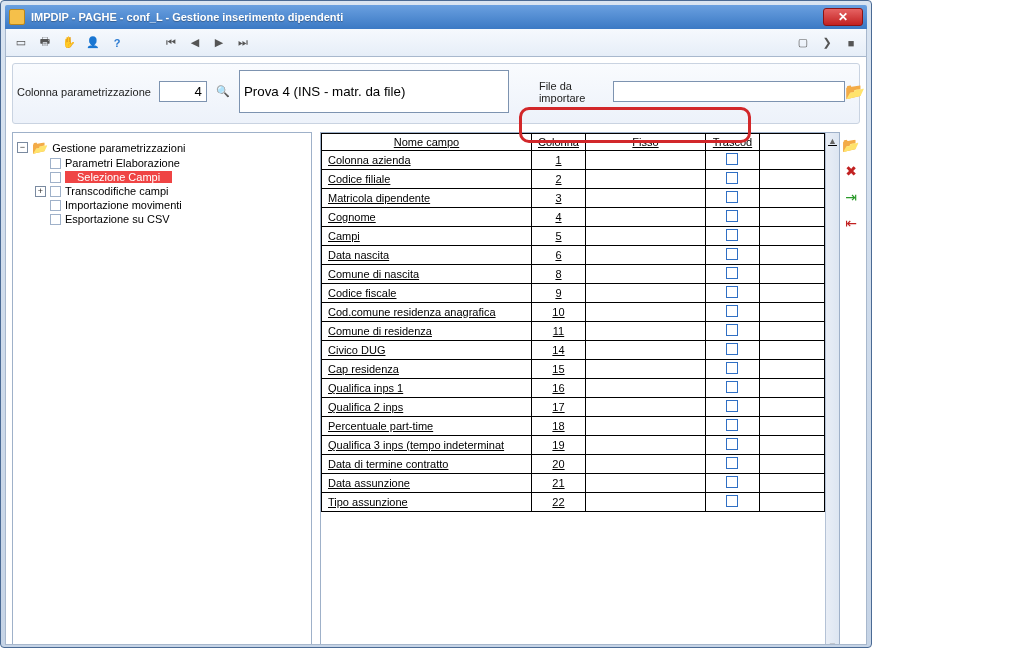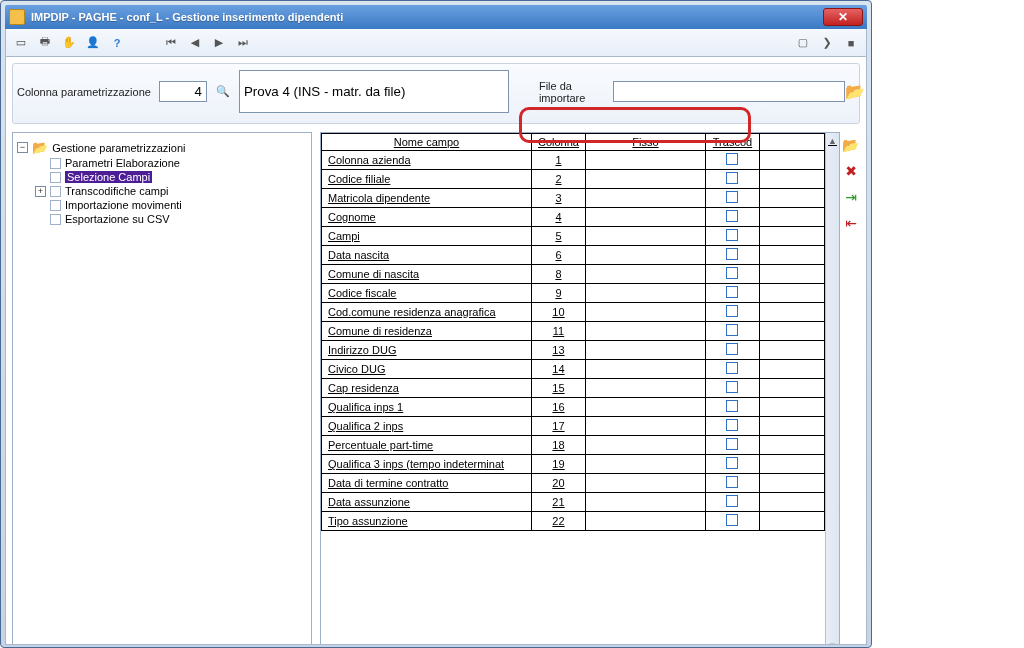--- a/index.html
+++ b/index.html
@@ -80,21 +80,21 @@
     width: 300px; border:1px solid #9fb1c9; background:#fff; padding:6px 2px; overflow:auto;
     flex: 0 0 300px;
   }
   .tree-root { list-style:none; margin:0; padding:0; }
   .tree-root ul { list-style:none; margin:0; padding-left:18px; }
   .tree-item { display:flex; align-items:center; gap:4px; padding:1px 2px; white-space:nowrap; cursor:pointer; }
   .tree-toggle { width:11px; height:11px; border:1px solid #7a8aa0; background:#fff; display:inline-flex;align-items:center;justify-content:center;font-size:9px;line-height:1;color:#333; }
   .tree-toggle.blank { border:none; background:transparent; }
   .folder-glyph { color:#e2a200; font-size:13px; }
   .file-glyph { width:11px; height:11px; border:1px solid #9fb1c9; background:#fff; display:inline-block; }
-  .tree-selected { background:#4c1d95; color:#fff; padding:0 2px;text-align:center; }
+  .tree-selected { background:#ef4444; color:#fff; padding:0 12px;text-align:center; }
 
   .grid-panel { flex:1; display:flex; }
   .grid-box { flex:1; border:1px solid #9fb1c9; background:#fff; display:flex; flex-direction:column; min-width:0;}
   .grid-scroll { overflow:auto; }
   table.grid { border-collapse: collapse; width: 100%; }
   table.grid th, table.grid td {
     border: 1px solid #000; padding: 2px 6px; font-size:11px; background:#fff; text-align:left;
   }
   table.grid th { font-weight: normal; background:#fff; text-align:center; }
   table.grid td.center, table.grid th.center { text-align:center; }
@@ -304,27 +304,20 @@
                       <td></td>
                     </tr>
                     <tr>
                       <td class="col-nome">Comune di residenza</td>
                       <td class="col-colonna center">11</td>
                       <td class="col-fisso"></td>
                       <td class="col-trascod center"><span class="checkbox"></span></td>
                       <td></td>
                     </tr>
                     <tr>
-                      <td class="col-nome">Indirizzo DUG</td>
-                      <td class="col-colonna center">13</td>
-                      <td class="col-fisso"></td>
-                      <td class="col-trascod center"><span class="checkbox"></span></td>
-                      <td></td>
-                    </tr>
-                    <tr>
                       <td class="col-nome">Civico DUG</td>
                       <td class="col-colonna center">14</td>
                       <td class="col-fisso"></td>
                       <td class="col-trascod center"><span class="checkbox"></span></td>
                       <td></td>
                     </tr>
                     <tr>
                       <td class="col-nome">Cap residenza</td>
                       <td class="col-colonna center">15</td>
                       <td class="col-fisso"></td>

